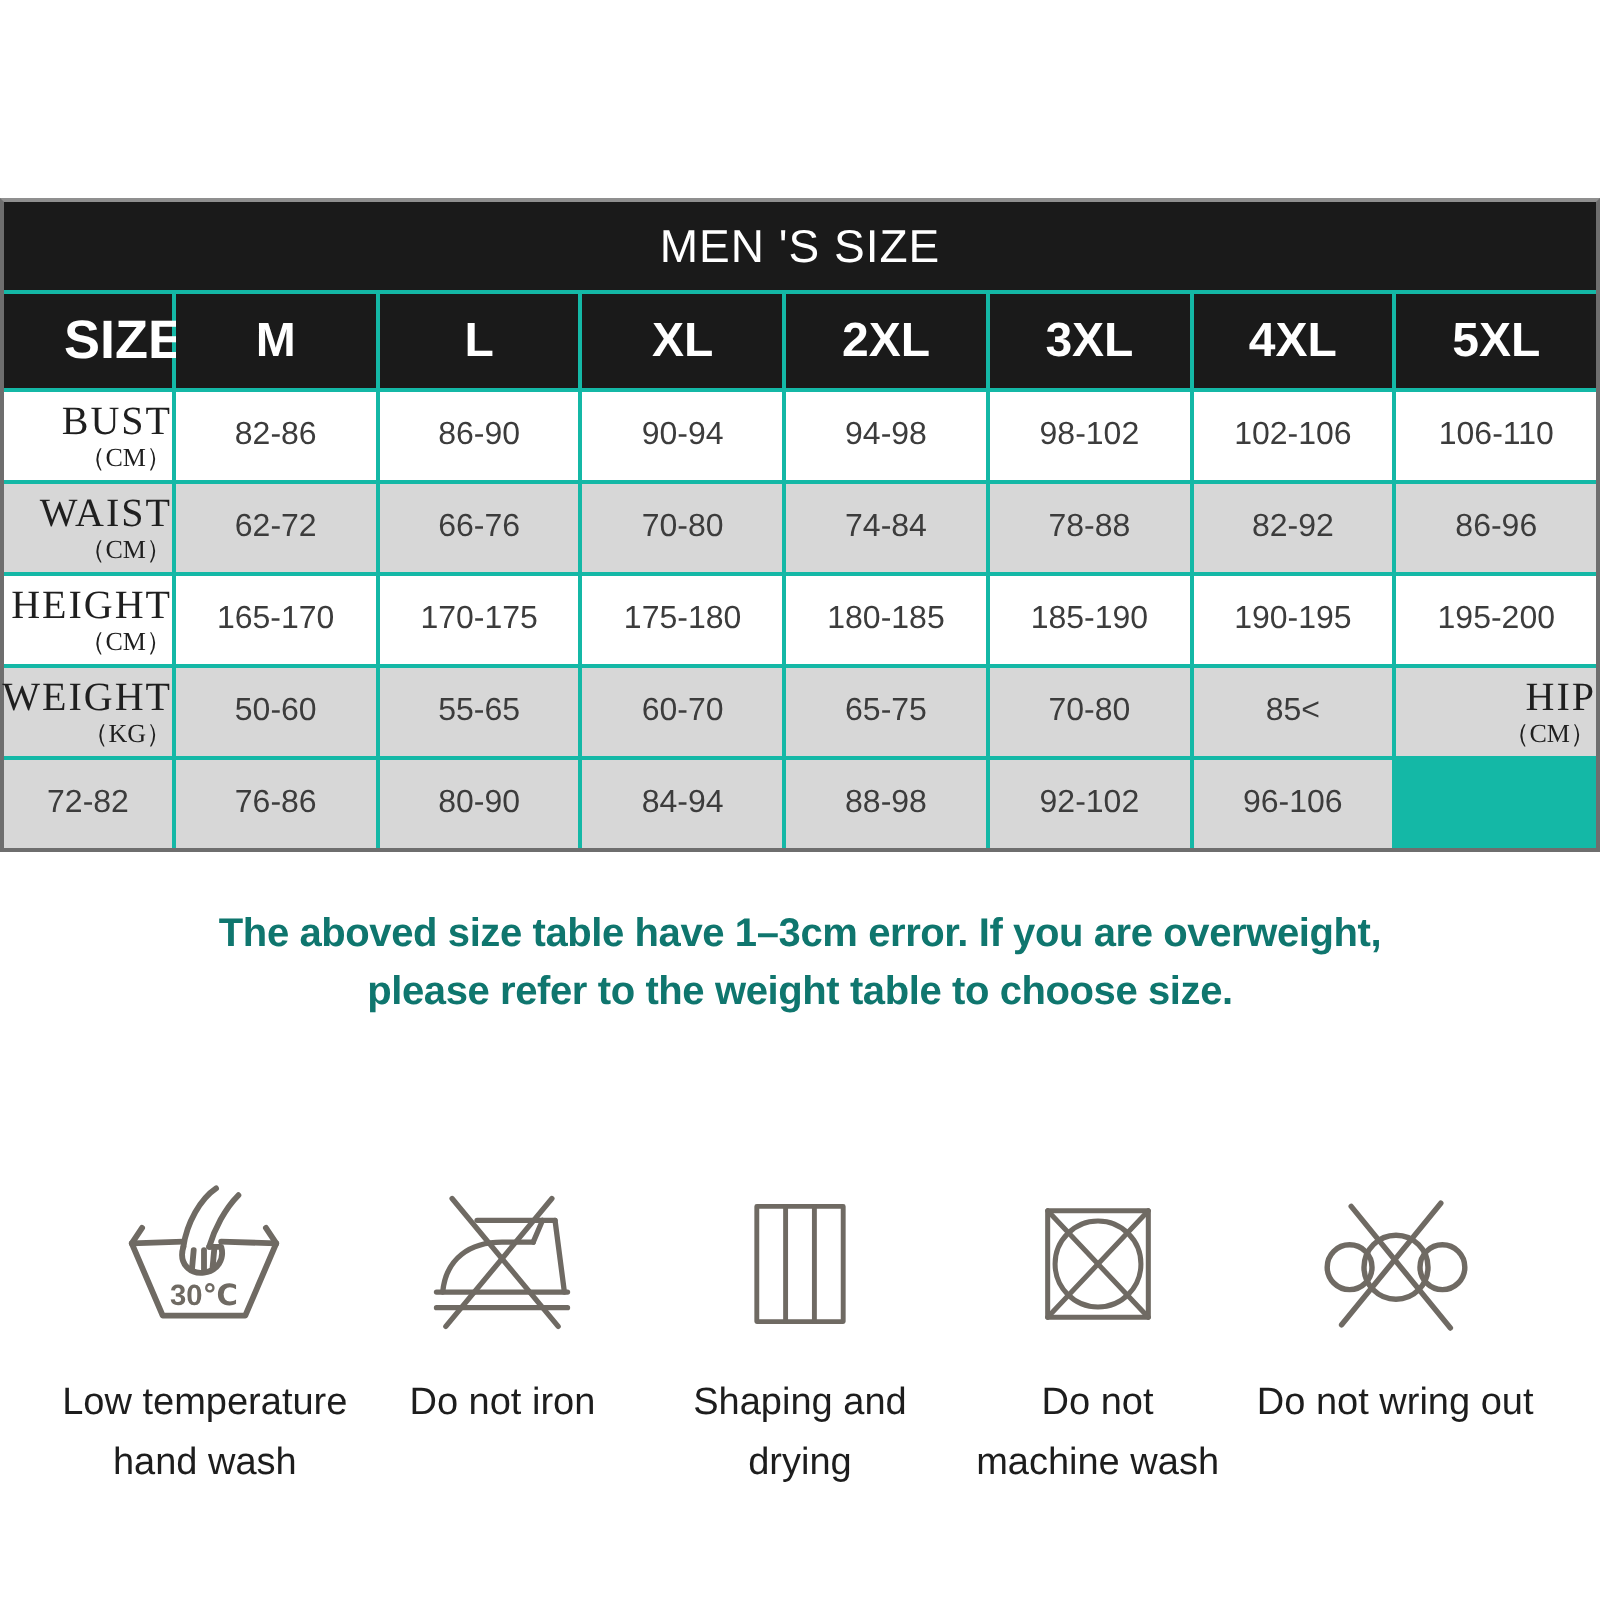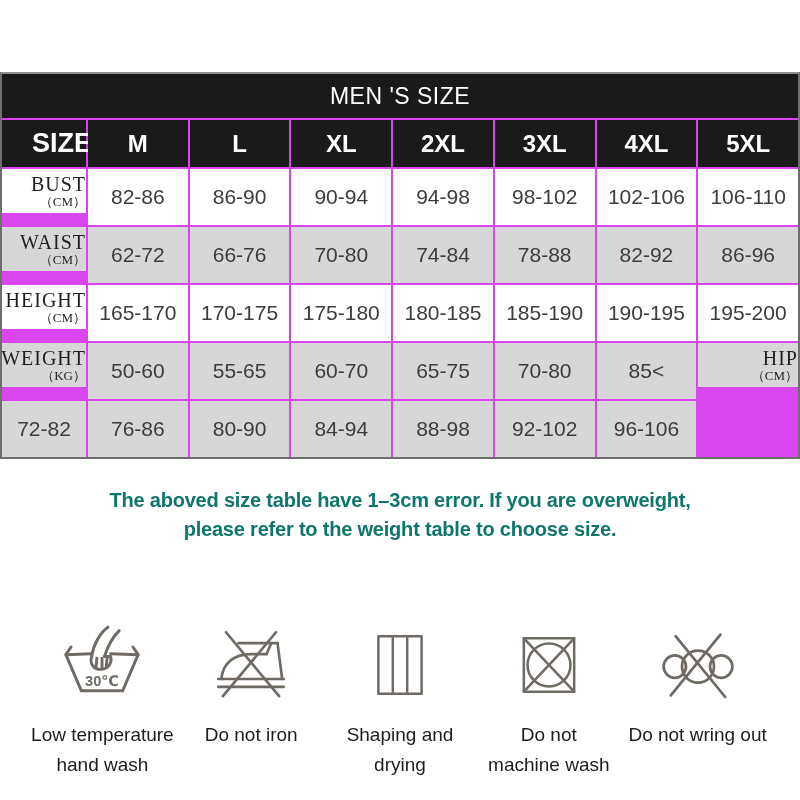--- a/index.html
+++ b/index.html
@@ -1,41 +1,41 @@
 <!DOCTYPE html>
 <html><head>
 <meta charset="utf-8">
 <style>
   * { margin:0; padding:0; box-sizing:border-box; }
   html,body { width:800px; height:800px; background:#ffffff; overflow:hidden;
               font-family:"Liberation Sans","DejaVu Sans",sans-serif; }
 
   
   .size-table{
-    margin-top:72px;
+    margin-top:99px;
     display:grid;
     grid-template-columns:84px repeat(7,1fr);
     gap:2px;
-    background:#d946ef;          
+    background:#14b8a6;          
     border:2px solid #6e6e6e;
     border-top-color:#8f8f8f;
     width:800px;
   }
   .cell{ display:flex; align-items:center; justify-content:center; }
   .c-black{ background:#1a1a1a; color:#ffffff; }
   .c-white{ background:#ffffff; }
   .c-gray { background:#d7d7d7; }
 
   .t-title{
     grid-column:1 / -1; height:44px;
     font-size:23px; letter-spacing:.5px;
   }
   .t-colhead{ height:47px; font-weight:bold; font-size:24px; }
   .t-corner { font-size:27px;padding-left:36px; }
-  .t-data   { height:56px; font-size:21px; color:#3c3c3c; }
+  .t-data   { height:44px; font-size:16px; color:#3c3c3c; }
 
   .t-label{ height:44px; flex-direction:column;
             font-family:"Liberation Serif","DejaVu Serif",serif; color:#1f1f1f;align-items:flex-end; }
   .t-label .lbl{ font-size:20px; letter-spacing:1px; line-height:21px; }
   .t-label .unit{ font-size:13px; line-height:14px; }
 
   
   .note{ margin-top:27px; text-align:center; font-weight:bold;
          font-size:20px; line-height:29px; color:#0f766e; letter-spacing:-.2px; }
 

